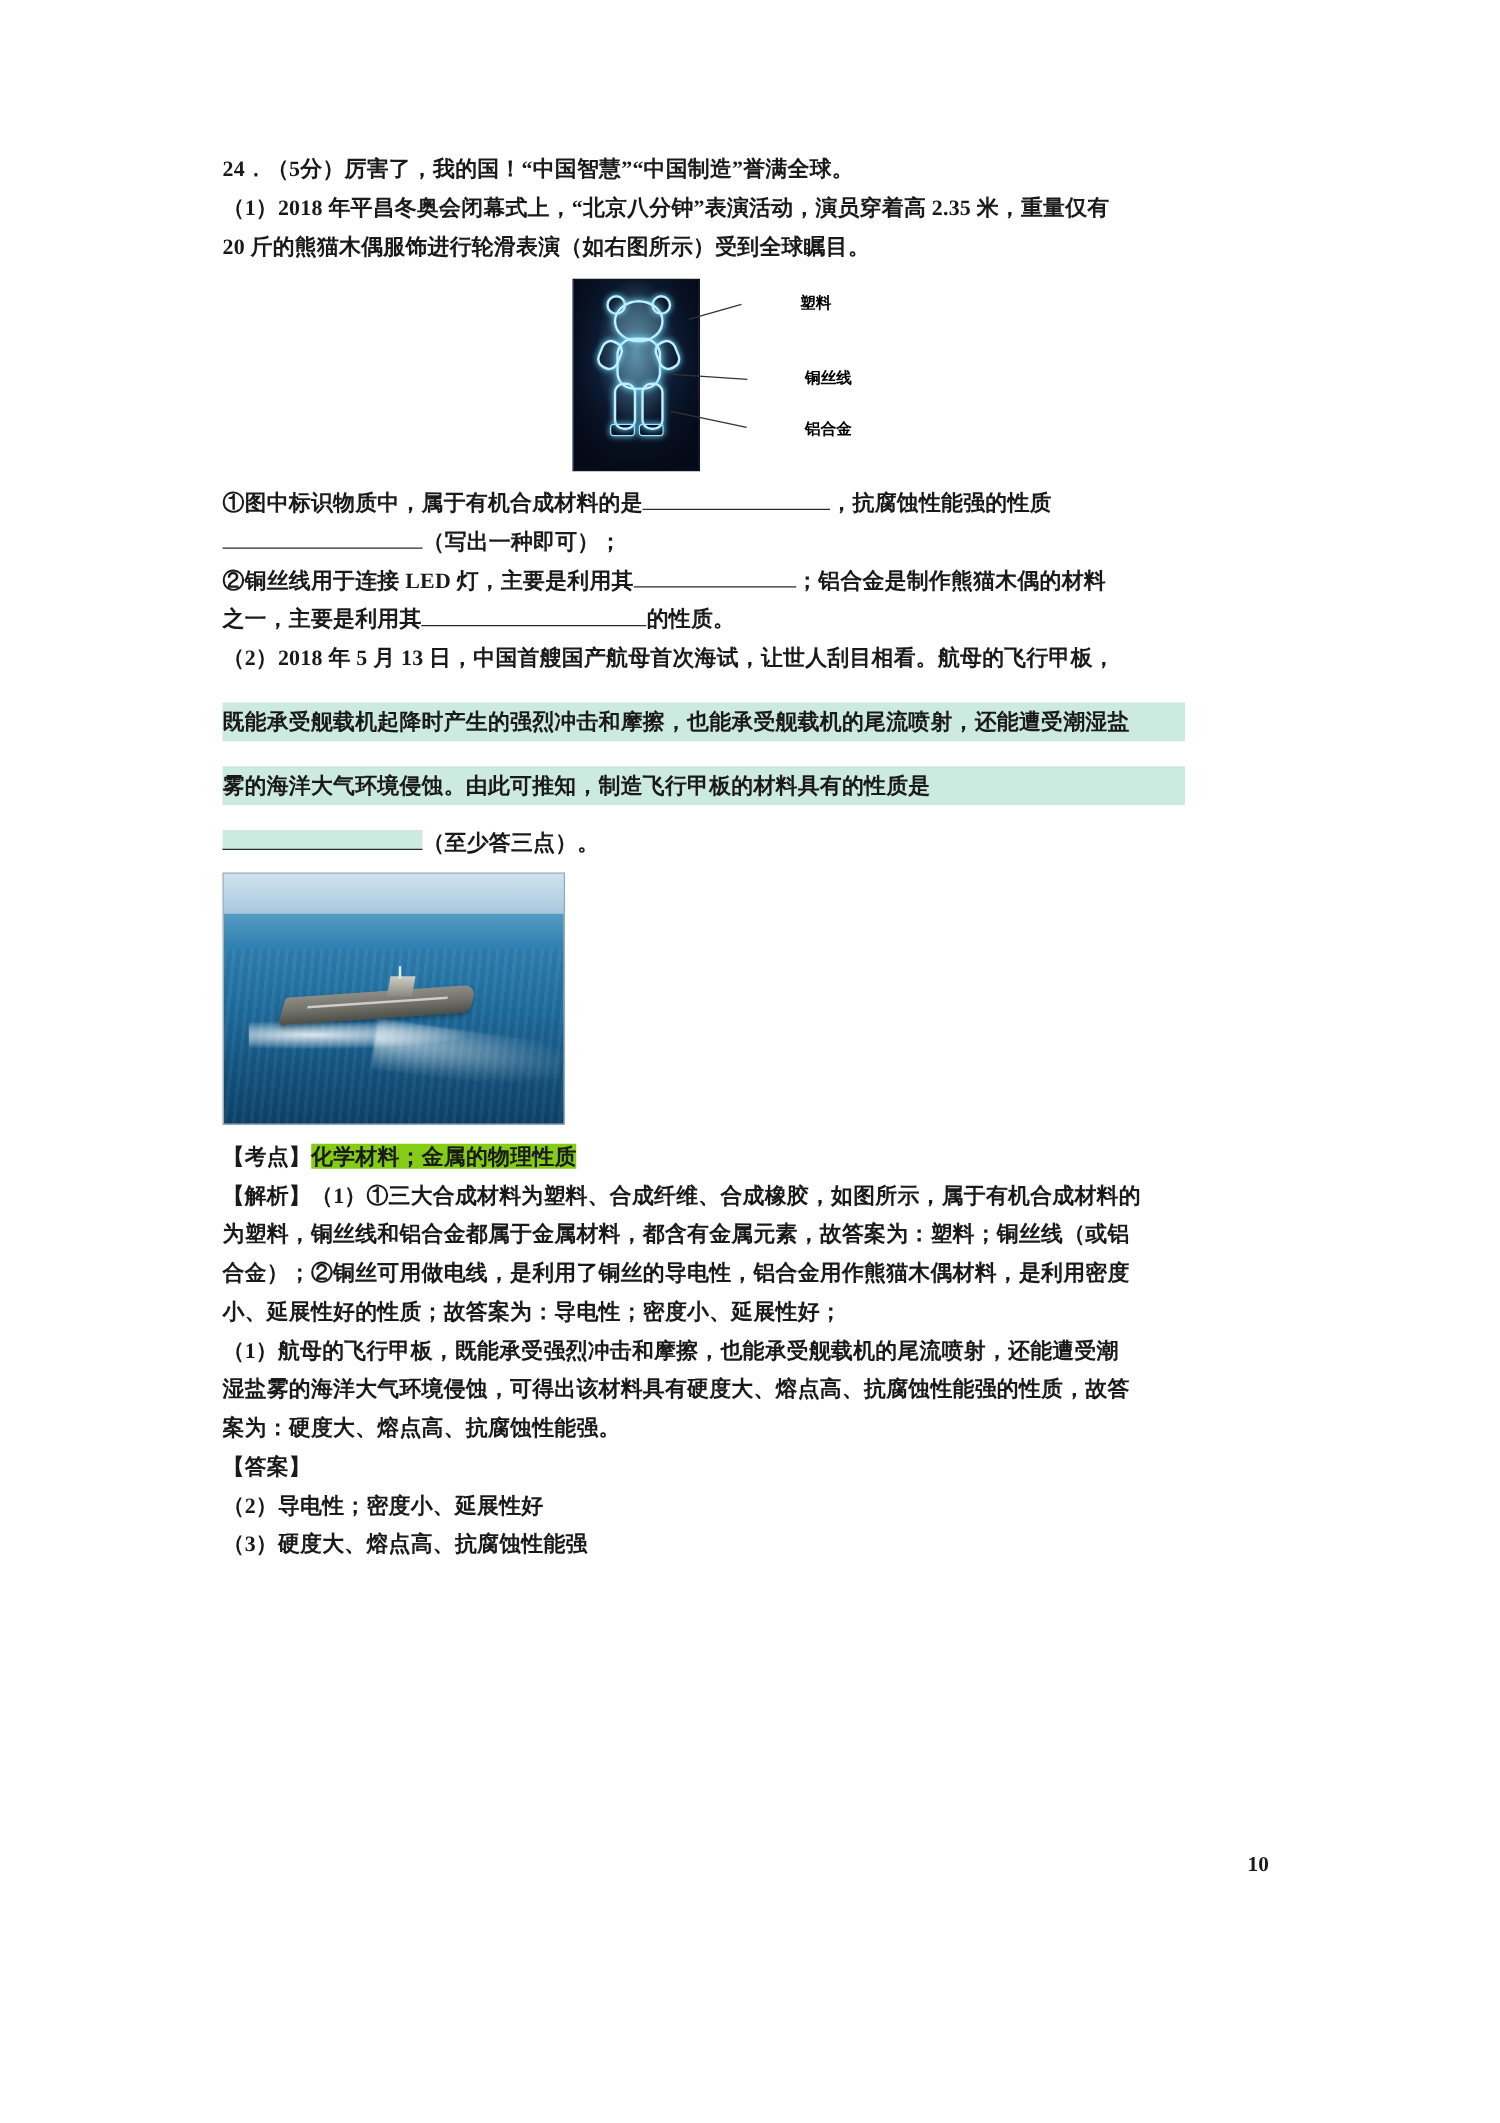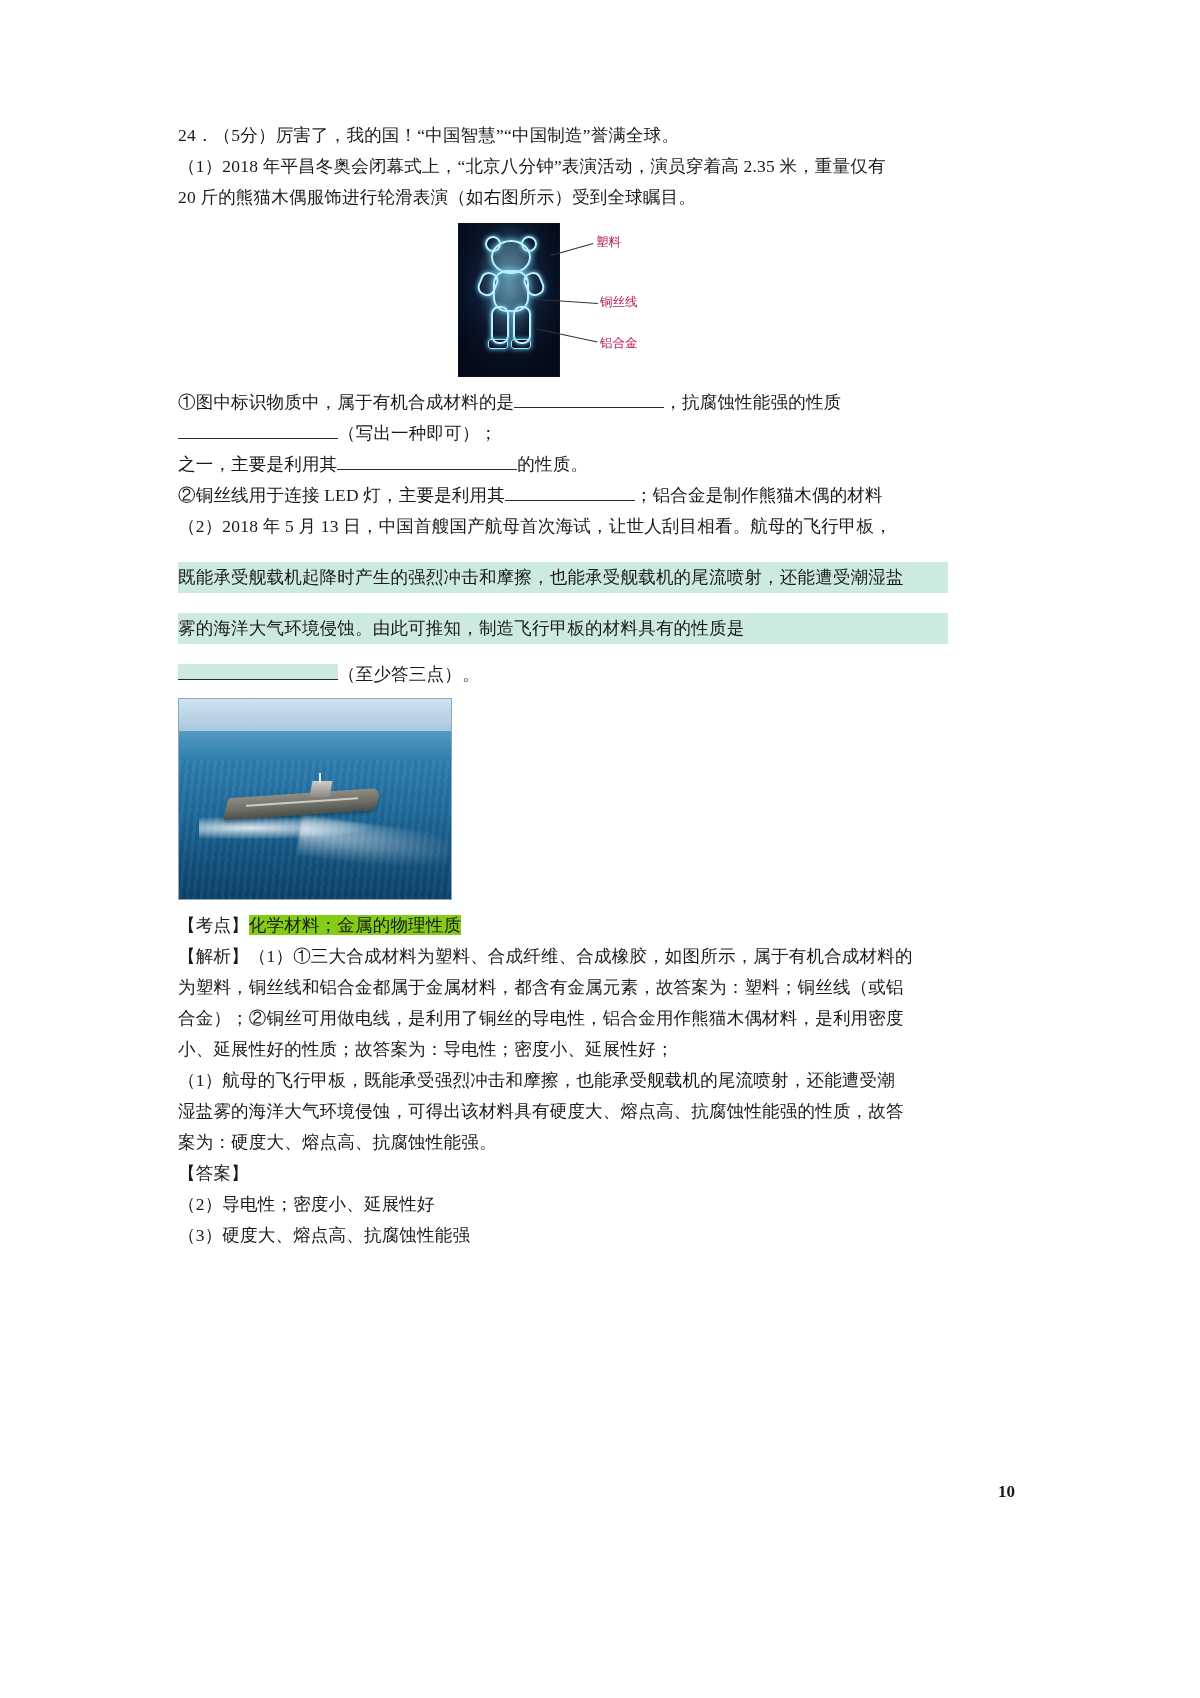--- a/index.html
+++ b/index.html
@@ -19,20 +19,21 @@
     left: 0; top: 0;
     width: 1200px;
     height: 1698px;
     overflow: hidden;
   }
   .content {
     position: absolute;
     left: 178px;
     top: 120px;
     width: 770px;
+    font-weight: bold;
   }
   .line {
     font-size: 17.5px;
     line-height: 31px;
     letter-spacing: 0.2px;
     white-space: pre-wrap;
   }
   .blank-long {
     display: inline-block;
     border-bottom: 1px solid #2a2a2a;
@@ -121,22 +122,23 @@
   .p-skate.r { left: 30px; top: 101px; }
   .leader {
     position: absolute;
     height: 0;
     border-top: 1px solid #333;
   }
   .fig-label {
     position: absolute;
     font-size: 12.5px;
     line-height: 14px;
-    color: #be185d;
+    color: #000000;
     font-family: "Liberation Sans", sans-serif;
+    margin-left: 44px;
   }
   
   .carrier-photo {
     position: relative;
     margin: 8px 0 10px 0;
     left: 0;
     width: 272px;
     height: 200px;
     border: 1px solid #8fa7b8;
     overflow: hidden;
@@ -253,22 +255,22 @@
       <div class="leader" style="left:360px; top:78px; width:60px; transform:rotate(4deg);"></div>
       <div class="fig-label" style="left:422px; top:72px;">铜丝线</div>
 
       <div class="leader" style="left:358px; top:112px; width:62px; transform:rotate(12deg);"></div>
       <div class="fig-label" style="left:422px; top:113px;">铝合金</div>
     </div>
 
     <div class="line"><span>①图中标识物质中，属于有机合成材料的是</span><span class="blank-long" style="width:150px;"></span><span>，抗腐蚀性能强的性质</span></div>
     <div class="line"><span class="blank-long" style="width:160px;"></span><span>（写出一种即可）；</span></div>
 
+    <div class="line"><span>②铜丝线用于连接 LED 灯，主要是利用其</span><span class="blank-long" style="width:130px;"></span><span>；铝合金是制作熊猫木偶的材料</span></div>
     <div class="line"><span>之一，主要是利用其</span><span class="blank-long" style="width:180px;"></span><span>的性质。</span></div>
-    <div class="line"><span>②铜丝线用于连接 LED 灯，主要是利用其</span><span class="blank-long" style="width:130px;"></span><span>；铝合金是制作熊猫木偶的材料</span></div>
 
     <div class="line">（2）2018 年 5 月 13 日，中国首艘国产航母首次海试，让世人刮目相看。航母的飞行甲板，</div>
     <div class="line hl-green">既能承受舰载机起降时产生的强烈冲击和摩擦，也能承受舰载机的尾流喷射，还能遭受潮湿盐</div>
     <div class="line hl-green">雾的海洋大气环境侵蚀。由此可推知，制造飞行甲板的材料具有的性质是</div>
     <div class="line"><span class="blank-long hl-green" style="width:160px;"></span><span>（至少答三点）。</span></div>
 
     <div class="carrier-photo">
       <div class="sky-haze"></div>
       <div class="sea-texture"></div>
       <div class="wake-trail"></div>

